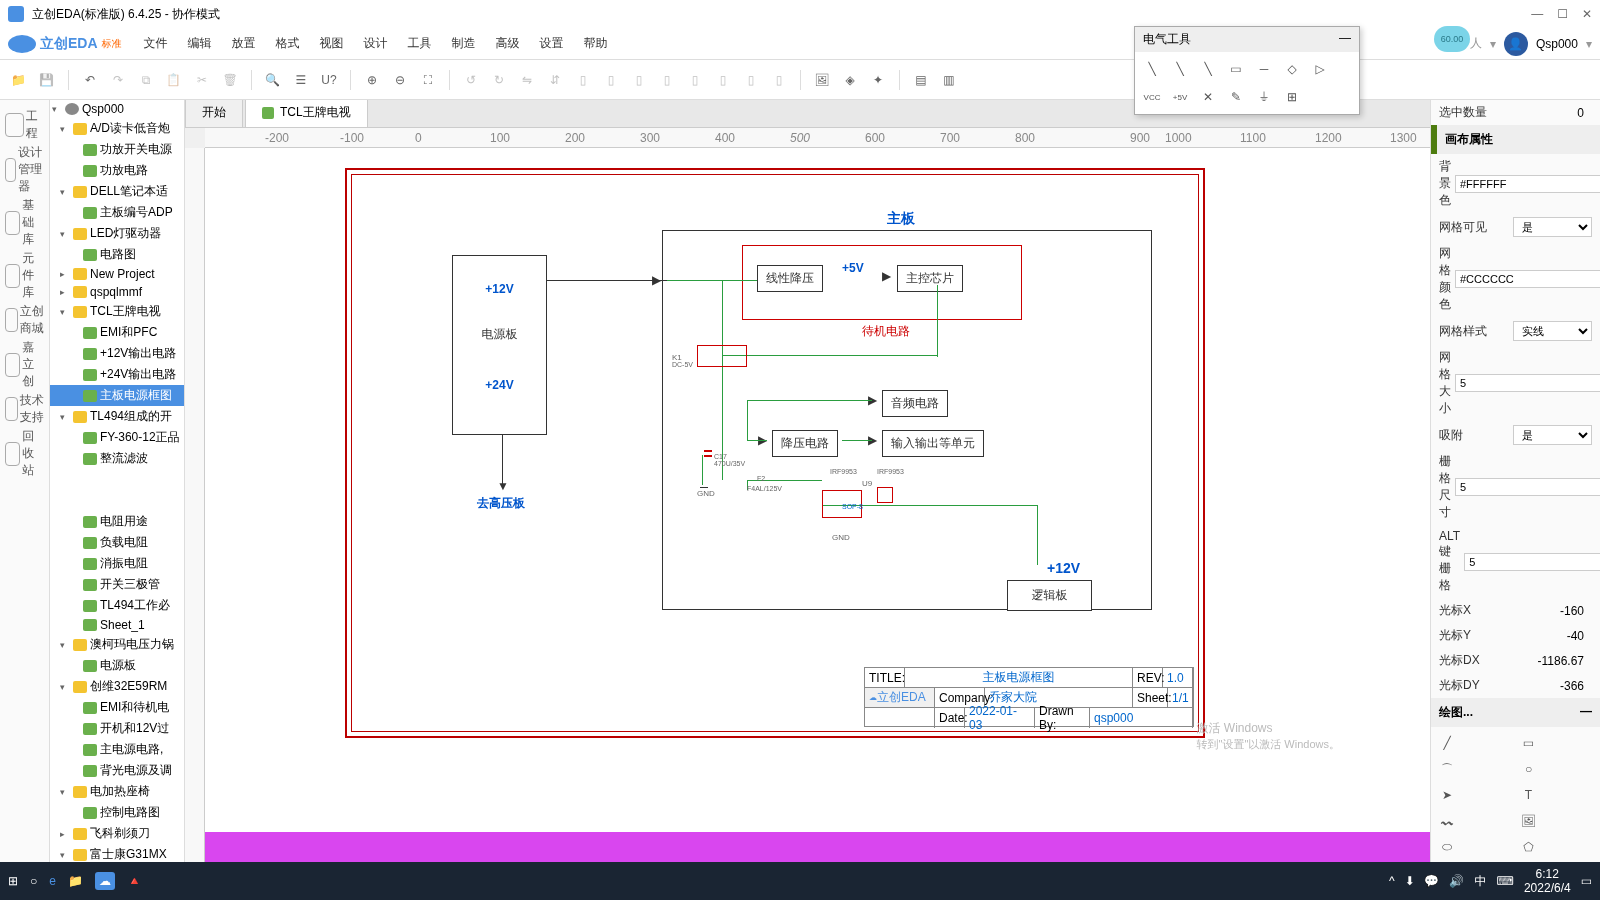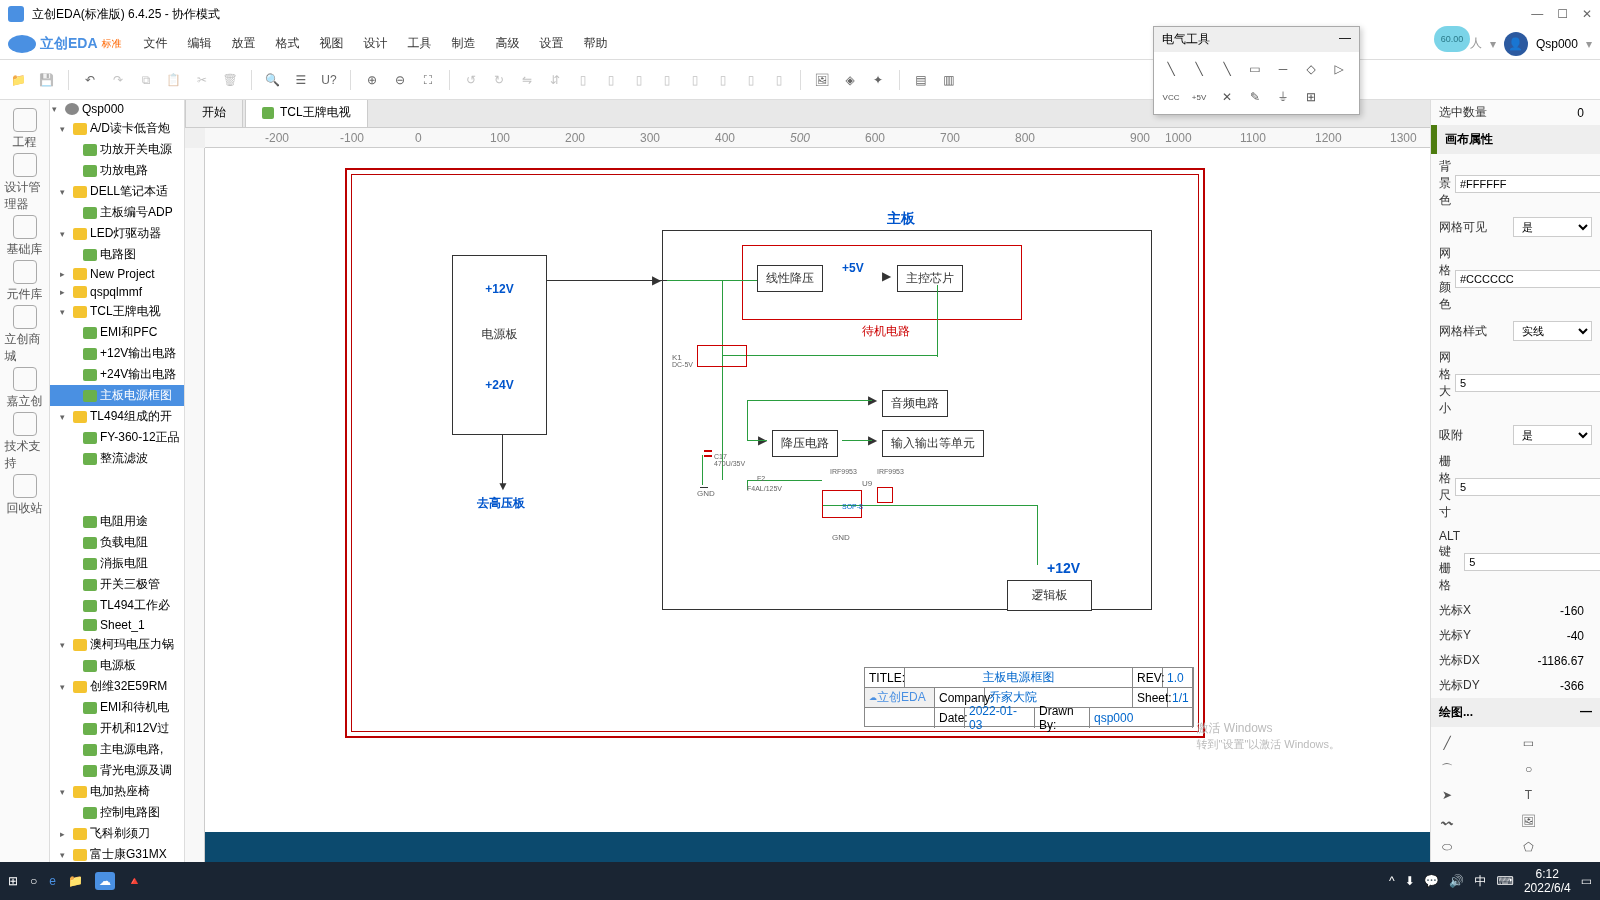--- a/index.html
+++ b/index.html
@@ -13,35 +13,35 @@
 .app-logo .txt{color:#4a90e2;font-weight:bold;font-size:14px}
 .app-logo .badge{color:#f60;font-size:10px}
 .menu-item{padding:4px 10px;cursor:pointer;color:#333}
 .toolbar{height:40px;background:#fff;display:flex;align-items:center;padding:0 8px;gap:6px;border-bottom:1px solid #ddd}
 .tool-btn{width:22px;height:22px;display:flex;align-items:center;justify-content:center;color:#666;cursor:pointer}
 .tool-sep{width:1px;height:20px;background:#ddd;margin:0 4px}
 .user-area{margin-left:auto;display:flex;align-items:center;gap:8px}
 .user-avatar{width:24px;height:24px;border-radius:50%;background:#2c5aa0;display:flex;align-items:center;justify-content:center;color:#fff}
 .main{flex:1;display:flex;overflow:hidden}
 .left-nav{width:50px;background:#fafafa;border-right:1px solid #ddd;display:flex;flex-direction:column;align-items:center;padding-top:8px;gap:16px}
-.nav-item{width:40px;display:flex;flex-direction:column;align-items:center;gap:2px;cursor:pointer;color:#555;font-size:11px}
+.nav-item{width:40px;display:flex;flex-direction:row;align-items:center;gap:2px;cursor:pointer;color:#555;font-size:11px}
 .nav-icon{width:24px;height:24px;border:1px solid #aaa;border-radius:4px}
 .tree-panel{width:135px;background:#fff;border-right:1px solid #ddd;overflow-y:auto;font-size:11px}
 .tree-node{display:flex;align-items:center;padding:2px 4px;cursor:pointer;white-space:nowrap;overflow:hidden}
 .tree-node.selected{background:#4a90e2;color:#fff}
 .tree-toggle{width:10px;color:#666;font-size:9px}
 .tree-icon{width:14px;height:12px;margin:0 3px;flex-shrink:0}
 .folder-icon{background:#f4c430;border-radius:2px}
 .file-icon{background:#6ab04c;border-radius:2px}
 .person-icon{background:#888;border-radius:50%}
 .center{flex:1;display:flex;flex-direction:column;background:#fff}
 .tabs{height:28px;display:flex;align-items:flex-end;background:#e8e8e8;border-bottom:1px solid #ccc}
 .tab{padding:6px 16px;background:#f0f0f0;border:1px solid #ccc;border-bottom:none;margin-right:2px;cursor:pointer;display:flex;align-items:center;gap:6px}
 .tab.active{background:#fff}
-.canvas-wrap{flex:1;position:relative;overflow:hidden;background:#0c4a6e}
+.canvas-wrap{flex:1;position:relative;overflow:hidden;background:#d946ef}
 .ruler-h{position:absolute;top:0;left:20px;right:0;height:20px;background:#f8f8f8;border-bottom:1px solid #ccc;font-size:9px;color:#888;display:flex}
 .ruler-h span{position:absolute;top:3px}
 .ruler-v{position:absolute;top:20px;left:0;width:20px;bottom:0;background:#f8f8f8;border-right:1px solid #ccc}
 .canvas{position:absolute;top:20px;left:20px;right:0;bottom:30px;background:#fff;overflow:hidden}
 .sheet-border{position:absolute;top:20px;left:140px;width:860px;height:570px;border:2px solid #b00}
 .sheet-inner{position:absolute;top:4px;left:4px;right:4px;bottom:4px;border:1px solid #b00}
 .blk{position:absolute;border:1px solid #333;padding:6px 12px;background:#fff;text-align:center;color:#333}
 .blue-txt{color:#0055cc;font-weight:bold}
 .red-txt{color:#c00}
 .red-box{border:1px solid #c00}
@@ -53,21 +53,21 @@
 .title-block .cell{border-right:1px solid #888;padding:2px 4px;display:flex;align-items:center}
 .sheet-tabs{height:30px;display:flex;align-items:center;padding:0 20px;gap:4px;background:#f0f0f0}
 .sheet-tab{padding:4px 10px;background:#fff;border:1px solid #ccc;font-size:11px;display:flex;align-items:center;gap:4px}
 .sheet-tab.active{background:#e0e0e0}
 .right-panel{width:170px;background:#fafafa;border-left:1px solid #ddd;display:flex;flex-direction:column;font-size:11px}
 .panel-header{padding:6px 8px;background:#eee;font-weight:bold;font-size:12px}
 .prop-row{display:flex;align-items:center;padding:4px 8px;gap:4px}
 .prop-label{width:70px;color:#333}
 .prop-value{flex:1;background:#fff;border:1px solid #ccc;padding:2px 4px;font-size:11px}
 .prop-text{flex:1;text-align:right;padding-right:8px}
-.float-toolbar{position:absolute;top:26px;right:240px;width:207px;background:#fff;border:1px solid #aaa;box-shadow:2px 2px 6px rgba(0,0,0,0.2);z-index:100}
+.float-toolbar{position:absolute;top:26px;right:240px;width:226px;background:#fff;border:1px solid #aaa;box-shadow:2px 2px 6px rgba(0,0,0,0.2);z-index:100}
 .float-header{background:#eee;padding:4px 8px;font-size:11px;display:flex;justify-content:space-between}
 .float-body{display:flex;flex-wrap:wrap;padding:4px;gap:2px}
 .float-btn{width:26px;height:26px;display:flex;align-items:center;justify-content:center;color:#555}
 .draw-grid{display:grid;grid-template-columns:1fr 1fr;gap:2px;padding:4px}
 .draw-btn{width:24px;height:24px;display:flex;align-items:center;justify-content:center;color:#555}
 .activate{position:absolute;right:90px;bottom:80px;color:#bbb;font-size:13px}
 .activate .sub{font-size:11px}
 .taskbar{height:38px;background:#1a2533;display:flex;align-items:center;padding:0 8px;gap:12px;color:#fff}
 .taskbar .tray{margin-left:auto;display:flex;align-items:center;gap:10px;font-size:11px}
 .eye-badge{position:absolute;top:26px;right:130px;width:36px;height:26px;background:#7bd4e8;border-radius:13px;display:flex;align-items:center;justify-content:center;font-size:9px;color:#2a7a8a;z-index:50}

